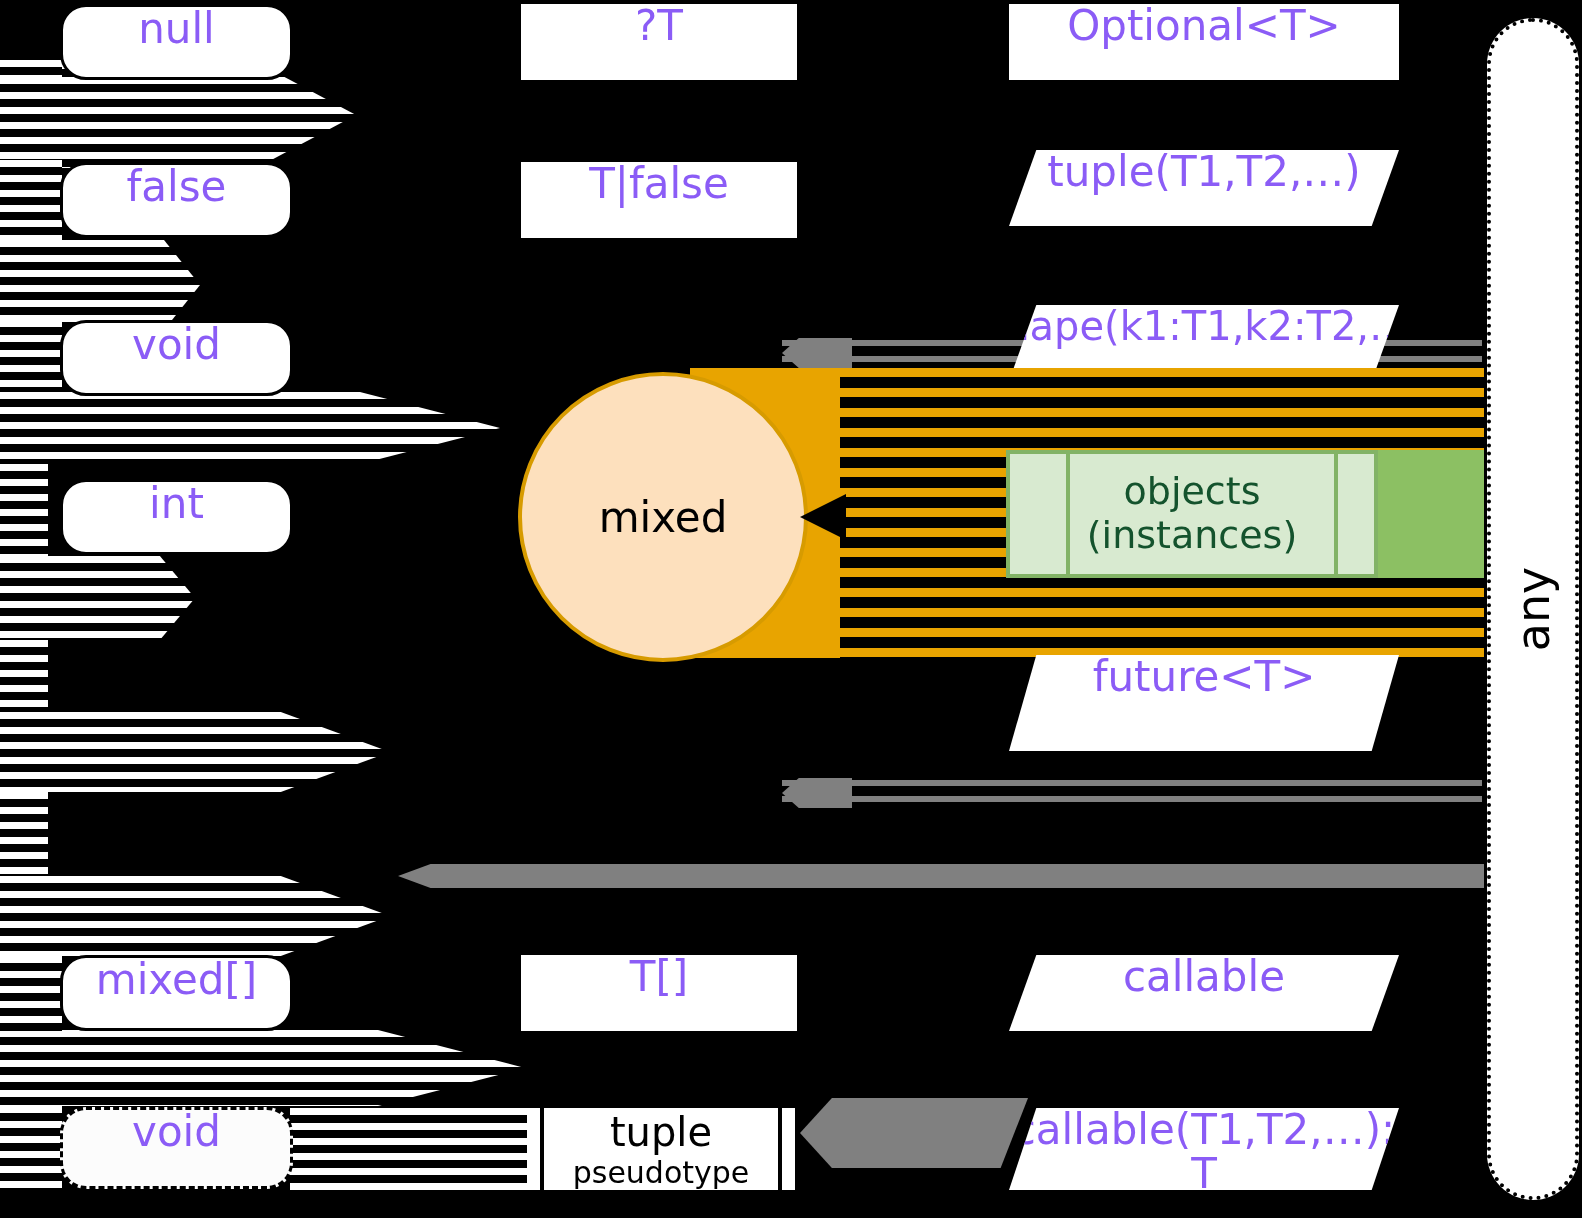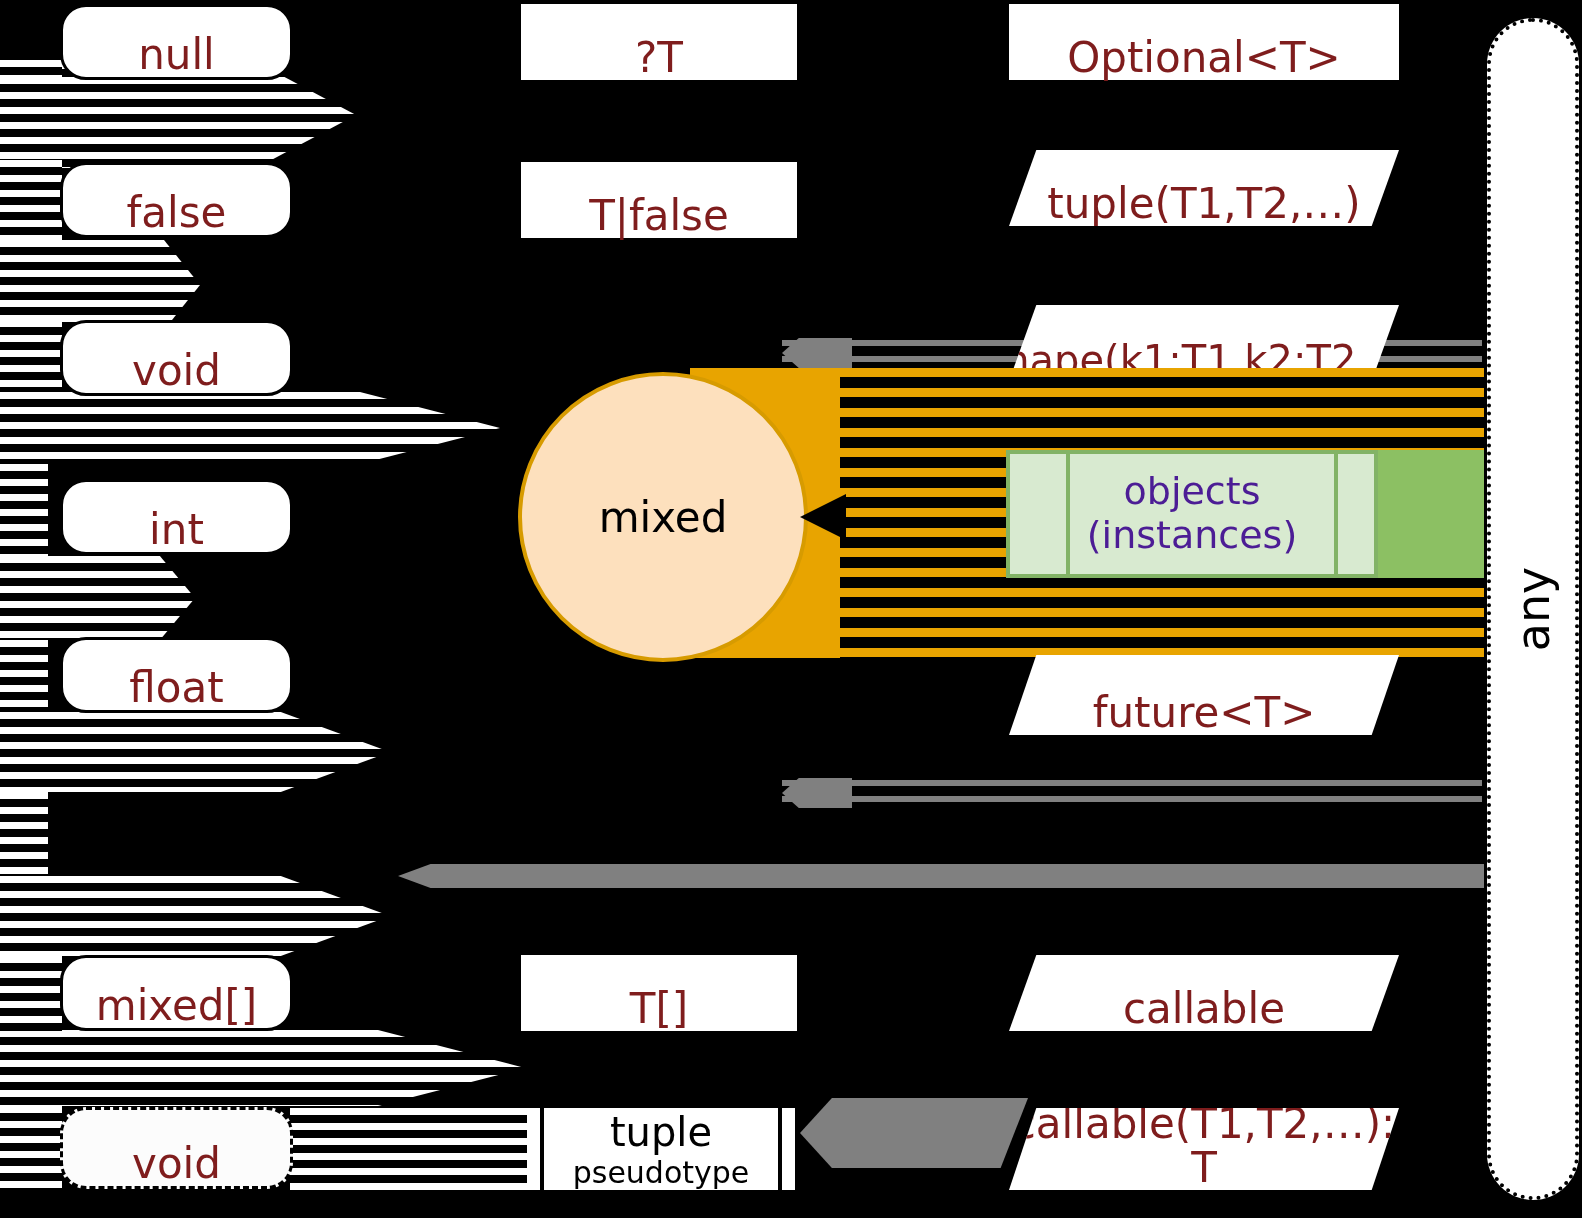--- a/index.html
+++ b/index.html
@@ -1,22 +1,22 @@
 <!DOCTYPE html>
 <html><head>
 <meta charset="utf-8">
 <style>
   html,body{margin:0;padding:0;background:#000;}
   body{width:1582px;height:1218px;overflow:hidden;
        font-family:"DejaVu Sans","Liberation Sans",sans-serif;}
   #stage{position:relative;width:1582px;height:1218px;background:#000;}
 
   
-  .node{position:absolute;background:#fff;color:#7f1d1d;display:flex;
-        align-items:flex-end;justify-content:center;text-align:center;
+  .node{position:absolute;background:#fff;color:#8b5cf6;display:flex;
+        align-items:flex-start;justify-content:center;text-align:center;
         box-sizing:border-box;line-height:1.05;}
   .rounded{border:3px solid #000;border-radius:26px;}
   .rect{border:0;}
   .dashed{border:3px dashed #000;border-radius:26px;}
   .para{ -webkit-clip-path:polygon(7% 0,100% 0,93% 100%,0 100%);
           clip-path:polygon(7% 0,100% 0,93% 100%,0 100%); }
   .anybox{position:absolute;background:#fff;color:#000;
           border:4px dotted #000;border-radius:60px;
           display:flex;align-items:center;justify-content:center;
           box-sizing:border-box;}
@@ -36,21 +36,21 @@
   
   #mixed-circle{position:absolute;border-radius:50%;
       background:#fde0bd;border:4px solid #d79b00;
       display:flex;align-items:center;justify-content:center;
       color:#000;font-size:42px;z-index:7;}
 
   
   #objects-band{position:absolute;background:#8cc063;z-index:5;}
   #objects-box{position:absolute;background:#d8ead0;border:4px solid #82b366;
       display:flex;flex-direction:column;align-items:center;justify-content:center;
-      color:#4c1d95;font-size:38px;line-height:1.15;z-index:6;box-sizing:border-box;}
+      color:#14532d;font-size:38px;line-height:1.15;z-index:6;box-sizing:border-box;}
   #objects-box .div{position:absolute;top:0;bottom:0;width:4px;background:#82b366;}
 
   
   .hatch{position:absolute;}
   .hatch-w{background:repeating-linear-gradient(to bottom,
         #fff 0px,#fff 7px, #000 7px,#000 15px);}
   .hatch-o{background:repeating-linear-gradient(to bottom,
         #e8a400 0px,#e8a400 9px, #000 9px,#000 20px);}
   .hatch-g{background:repeating-linear-gradient(to bottom,
         #808080 0px,#808080 7px, #000 7px,#000 18px);}
@@ -142,23 +142,20 @@
   </div>
   <div class="node rounded t-main" style="left:60px;top:162px;width:233px;height:76px;">
     <span>false</span>
   </div>
   <div class="node rounded t-main" style="left:60px;top:320px;width:233px;height:76px;">
     <span>void</span>
   </div>
   <div class="node rounded t-main" style="left:60px;top:479px;width:233px;height:76px;">
     <span>int</span>
   </div>
-  <div class="node rounded t-main" style="left:60px;top:637px;width:233px;height:76px;">
-    <span>float</span>
-  </div>
   <div class="node rounded t-main" style="left:60px;top:955px;width:233px;height:76px;">
     <span>mixed[]</span>
   </div>
   <div class="node dashed t-main" style="left:60px;top:1107px;width:233px;height:82px;background:#fcfcfc;">
     <span>void</span>
   </div>
 
   <div class="node rect t-main" style="left:521px;top:4px;width:276px;height:76px;">
     <span>?T</span>
   </div>
@@ -176,21 +173,21 @@
 
   <div class="node rect t-main" style="left:1009px;top:4px;width:390px;height:76px;">
     <span>Optional&lt;T&gt;</span>
   </div>
   <div class="node para t-main" style="left:1009px;top:150px;width:390px;height:76px;">
     <span>tuple(T1,T2,…)</span>
   </div>
   <div class="node para" style="left:1009px;top:305px;width:390px;height:76px;">
     <span class="t-shape">shape(k1:T1,k2:T2,…)</span>
   </div>
-  <div class="node para t-main" style="left:1009px;top:655px;width:390px;height:80px;z-index:9;">
+  <div class="node para t-main" style="left:1009px;top:655px;width:390px;height:96px;z-index:9;">
     <span>future&lt;T&gt;</span>
   </div>
   <div class="node para t-main" style="left:1009px;top:955px;width:390px;height:76px;z-index:9;">
     <span>callable</span>
   </div>
   <div class="node para t-main" style="left:1009px;top:1108px;width:390px;height:82px;z-index:9;">
     <span>callable(T1,T2,…): T</span>
   </div>
 
   <div class="anybox" style="left:1487px;top:18px;width:92px;height:1182px;">

